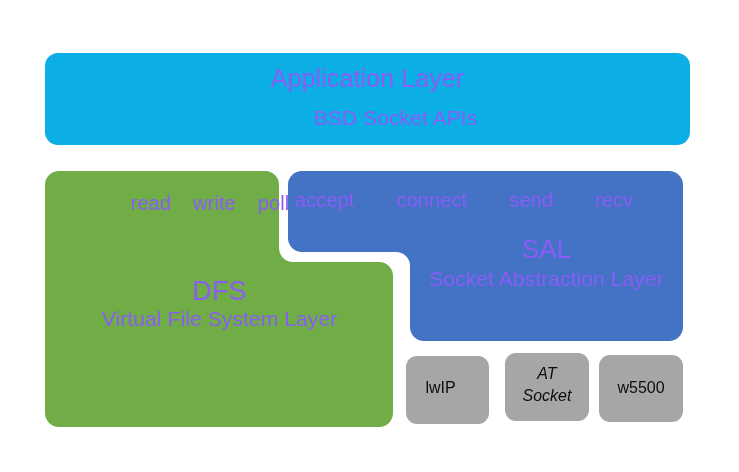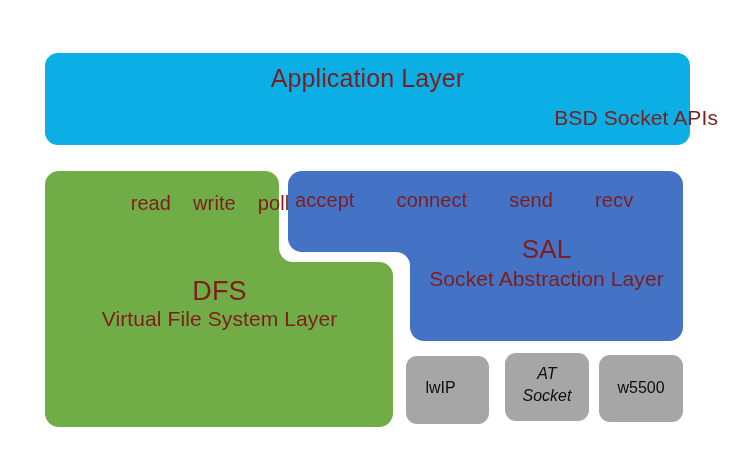--- a/index.html
+++ b/index.html
@@ -20,39 +20,38 @@
   }
   #shape-layer {
     position: absolute;
     left: 0;
     top: 0;
     width: 739px;
     height: 472px;
   }
   .txt {
     position: absolute;
-    color: #7f1d1d;
+    color: #8b5cf6;
     text-align: center;
     white-space: nowrap;
     line-height: 1.12;
     letter-spacing: 0.1px;
   }
   
   #app-title {
     left: 45px;
     top: 64px;
     width: 645px;
     font-size: 25px;
   }
   #app-subtitle {
-    left: 45px;
+    left: 59px;
     top: 106px;
     width: 673px;
     font-size: 21px;
-    text-align: right;
   }
   
   #dfs-apis {
     left: 46px;
     top: 192px;
     width: 232px;
     font-size: 20px;
     display: flex;
     justify-content: center;
     gap: 22px;

